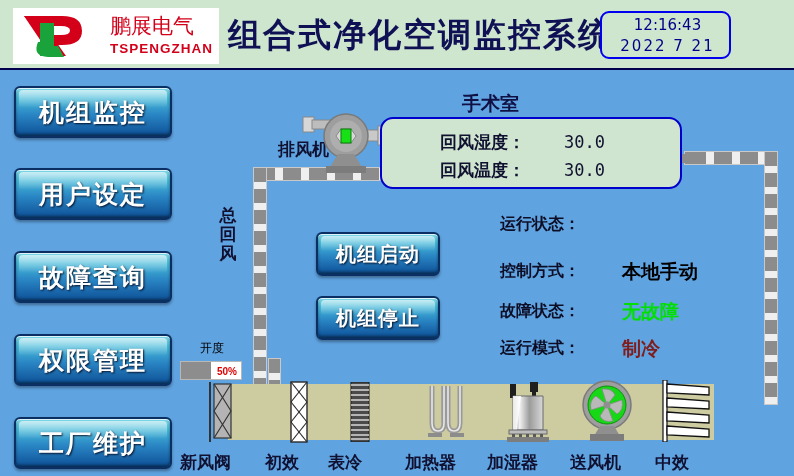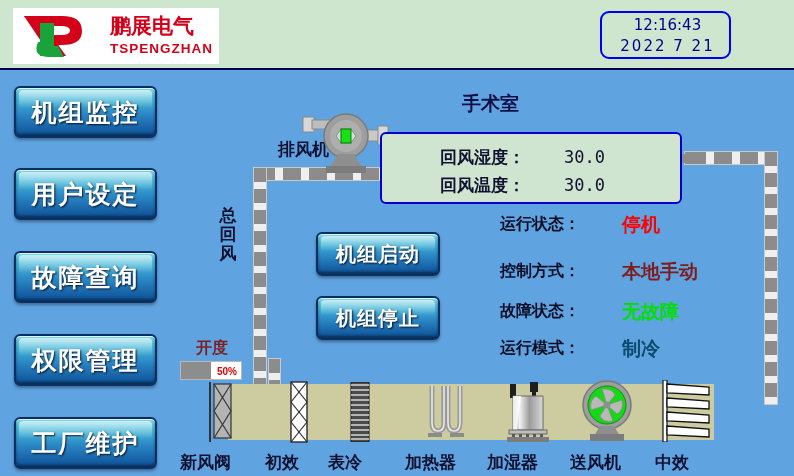--- a/index.html
+++ b/index.html
@@ -17,21 +17,21 @@
     background:#cde6cd;border-bottom:2px solid #00004d;
     box-sizing:border-box;
   }
   .logo-box{
     position:absolute;left:13px;top:8px;width:204px;height:54px;
     background:#ffffff;border:1px solid #ffffff;overflow:hidden;
   }
   .logo-mark{position:absolute;left:4px;top:3px;width:86px;height:48px;}
   .logo-cn{
     position:absolute;left:96px;top:4px;width:104px;height:26px;
-    color:#d4001a;font-weight:bold;font-size:21px;line-height:26px;
+    color:#d4001a;font-weight:normal;font-size:21px;line-height:26px;
     letter-spacing:0px;white-space:nowrap;font-family:"DejaVu Sans",sans-serif;
   }
   .logo-en{
     position:absolute;left:96px;top:31px;width:106px;height:18px;
     color:#d4001a;font-weight:bold;font-size:13.5px;line-height:18px;
     letter-spacing:1.0px;white-space:nowrap;font-family:"Liberation Sans",sans-serif;
   }
   .app-title{
     position:absolute;left:228px;top:12px;width:360px;height:46px;
     color:#101055;font-size:33px;line-height:46px;font-weight:bold;
@@ -49,21 +49,21 @@
     font-family:"DejaVu Sans",sans-serif;
   }
   .clock-date{
     position:absolute;left:0;top:23px;width:131px;height:20px;
     text-align:center;color:#00008b;font-size:15px;line-height:20px;
     font-family:"DejaVu Sans",sans-serif;letter-spacing:2px;
   }
 
   
   .navbtn{
-    position:absolute;left:14px;width:143px;height:52px;
+    position:absolute;left:14px;width:158px;height:52px;
     border-radius:6px;
     background:
       linear-gradient(180deg,#7fd8e6 0%,#45b9d8 22%,#2a86c4 55%,#0d4f96 100%);
     border:2px solid #0b2f63;
     box-shadow:inset 0 1px 0 rgba(255,255,255,.75),
                inset 0 -2px 3px rgba(0,0,0,.45),
                0 2px 3px rgba(0,0,0,.35);
     box-sizing:border-box;cursor:pointer;
   }
   .navbtn .cap{
@@ -91,23 +91,22 @@
   .duct-plain{position:absolute;background:#efefef;}
 
   
   .room-title{
     position:absolute;left:462px;top:90px;width:120px;height:26px;
     color:#101045;font-size:19px;line-height:26px;font-weight:bold;
     text-align:left;font-family:"DejaVu Sans",sans-serif;white-space:nowrap;
   }
   .room-panel{
     position:absolute;left:380px;top:117px;width:302px;height:72px;
-    background:#d0e5cf;border:2px solid #0000cd;border-radius:6px;
+    background:#d0e5cf;border:2px solid #0000cd;border-radius:13px;
     box-sizing:border-box;
-    margin-top:15px;
   }
   .room-row{position:absolute;left:0;width:302px;height:26px;}
   .room-row .lbl{
     position:absolute;left:58px;top:0;width:120px;height:26px;
     color:#101030;font-size:17px;line-height:26px;font-weight:bold;
     font-family:"DejaVu Sans",sans-serif;white-space:nowrap;
   }
   .room-row .val{
     position:absolute;left:182px;top:0;width:80px;height:26px;
     color:#101030;font-size:17px;line-height:26px;
@@ -157,21 +156,21 @@
   }
   .strow .sval{
     position:absolute;left:122px;top:0;width:110px;height:28px;
     font-size:19px;line-height:28px;font-weight:bold;
     font-family:"DejaVu Sans",sans-serif;white-space:nowrap;
   }
 
   
   .open-label{
     position:absolute;left:186px;top:337px;width:52px;height:22px;
-    color:#7f1d1d;font-size:16px;line-height:22px;font-weight:bold;
+    color:#000000;font-size:12px;line-height:22px;font-weight:normal;
     font-family:"DejaVu Sans",sans-serif;text-align:center;white-space:nowrap;
   }
   .open-bar{
     position:absolute;left:180px;top:361px;width:62px;height:19px;
     background:#ffffff;border:1px solid #b8b8b8;box-sizing:border-box;overflow:hidden;
   }
   .open-fill{position:absolute;left:0;top:0;height:100%;background:#8d8d8d;}
   .open-val{
     position:absolute;left:0;top:0;width:62px;height:19px;
     color:#e00000;font-size:10px;line-height:19px;font-weight:bold;
@@ -201,20 +200,21 @@
       <svg class="logo-mark" viewBox="0 0 86 48">
         <path d="M6 4 L44 4 Q64 4 64 19 Q64 33 44 33 L30 33 L30 23 L43 23 Q52 23 52 18.5 Q52 14 43 14 L16 14 Z" fill="#d4001a"></path>
         <path d="M6 4 L20 4 L48 44 L33 44 Z" fill="#d4001a"></path>
         <path d="M22 11 L36 11 L36 44 L22 44 Z" fill="#1aa33a"></path>
         <path d="M20 30 Q14 44 30 45 L46 45 L40 34 L28 34 Q24 34 26 30 Z" fill="#1aa33a"></path>
       </svg>
       <div class="logo-cn">鹏展电气</div>
       <div class="logo-en">TSPENGZHAN</div>
     </div>
 
+    <div class="app-title">组合式净化空调监控系统</div>
 
     <div class="clock">
       <div class="clock-time">12:16:43</div>
       <div class="clock-date">2022    7  21</div>
     </div>
   </div>
 
   <div class="navbtn" style="top:86px">
     <div class="cap"></div>
     <div class="txt">机组监控</div>
@@ -280,33 +280,32 @@
     <div class="cap"></div>
     <div class="txt">机组启动</div>
   </div>
   <div class="actbtn" style="top:296px">
     <div class="cap"></div>
     <div class="txt">机组停止</div>
   </div>
 
   <div class="strow" style="top:210px">
     <div class="slbl">运行状态：</div>
-    <div class="sval" style="color: rgb(255, 0, 0);">停机</div>
   </div>
   <div class="strow" style="top:257px">
     <div class="slbl">控制方式：</div>
-    <div class="sval" style="color: #7f1d1d;">本地手动</div>
+    <div class="sval" style="color: #000000;">本地手动</div>
   </div>
   <div class="strow" style="top:297px">
     <div class="slbl">故障状态：</div>
     <div class="sval" style="color: rgb(0, 224, 0);">无故障</div>
   </div>
   <div class="strow" style="top:334px">
     <div class="slbl">运行模式：</div>
-    <div class="sval" style="color: #0c4a6e;">制冷</div>
+    <div class="sval" style="color: #7f1d1d;">制冷</div>
   </div>
 
   <div class="open-label">开度</div>
   <div class="open-bar">
     <div class="open-fill" style="width: 50%;"></div>
     <div class="open-val">50%</div>
   </div>
 
   <div class="ahu"></div>
 

